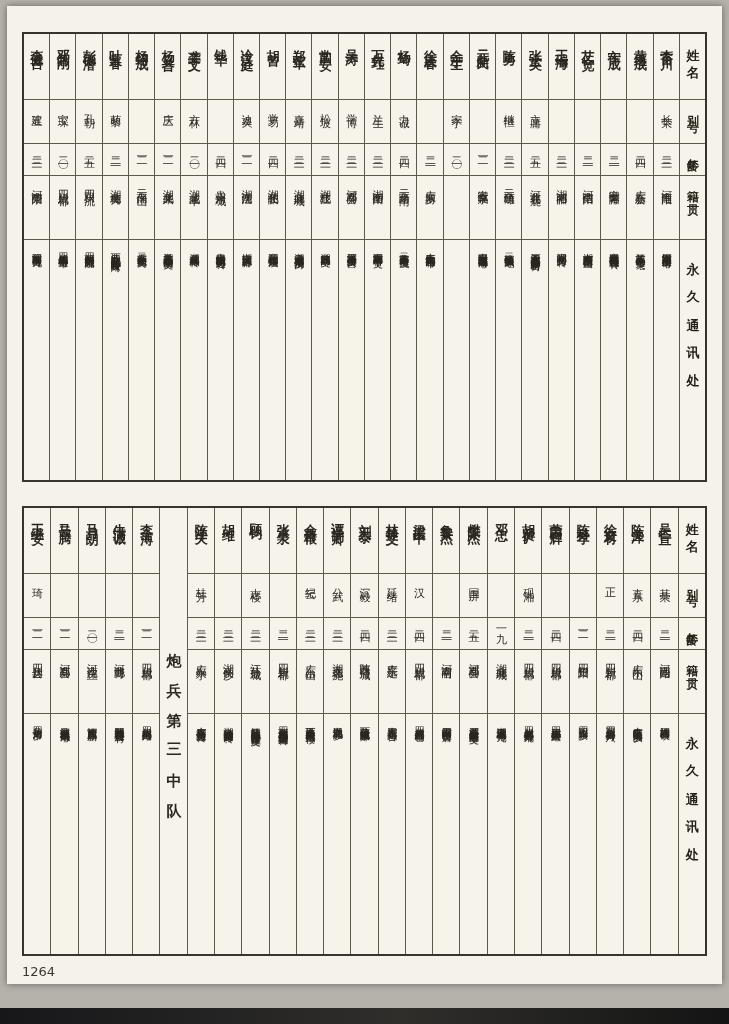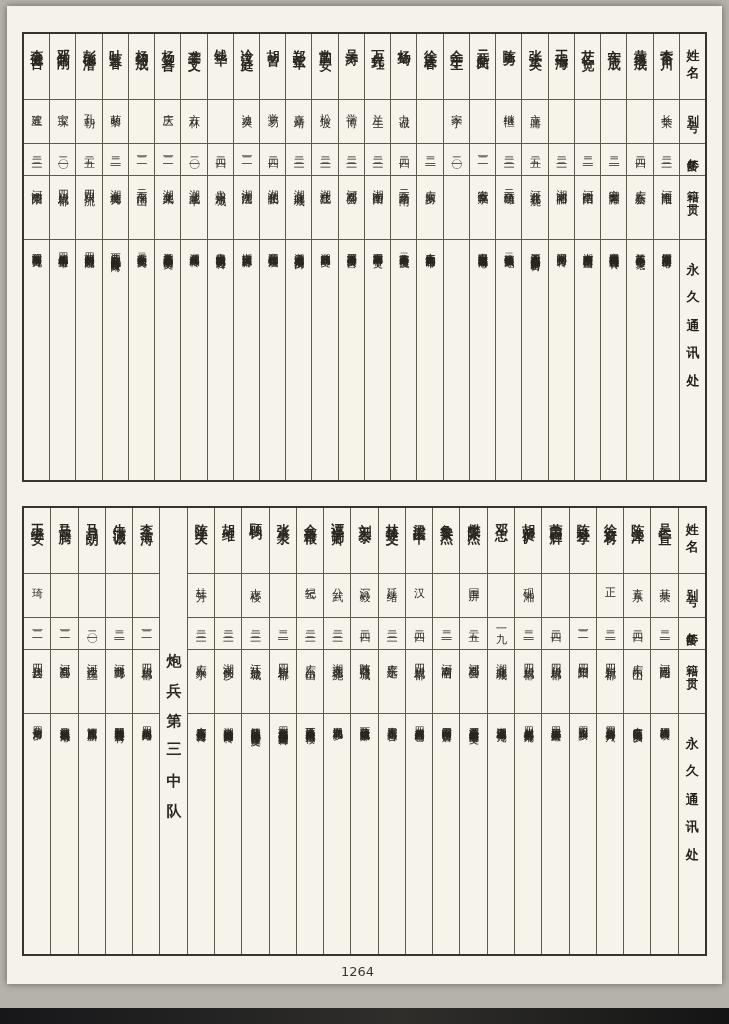--- a/index.html
+++ b/index.html
@@ -59,21 +59,21 @@
   .hdr-age    { font-size: 12px; letter-spacing: 2px; }
   .hdr-native { font-size: 12px; letter-spacing: 14px; }
   .hdr-addr   { font-size: 13px; letter-spacing: 28px; padding-top: 6px; }
   .group-col { align-items: center; justify-content: center; }
   .group {
     font-size: 15px;
     font-weight: bold;
     letter-spacing: 30px;
   }
   .page-number {
-    text-align: center;
+    text-align: left;
     padding-right: 14px;
     margin-top: 8px;
     font-family: "DejaVu Sans", "Liberation Sans", sans-serif;
     font-size: 13px;
     color: #3b372f;
   }
   .scan-band {
     position: absolute;
     left: 0; right: 0; bottom: 0;
     height: 16px;

